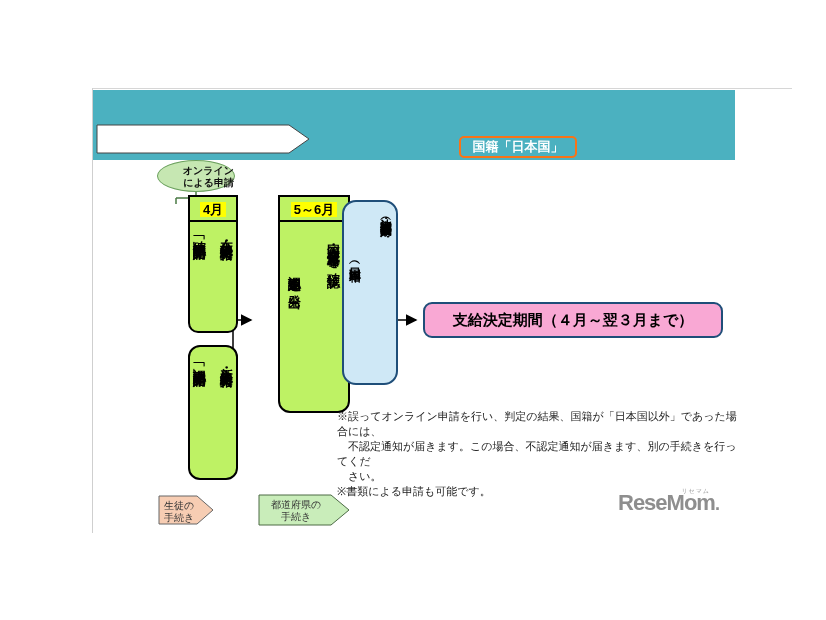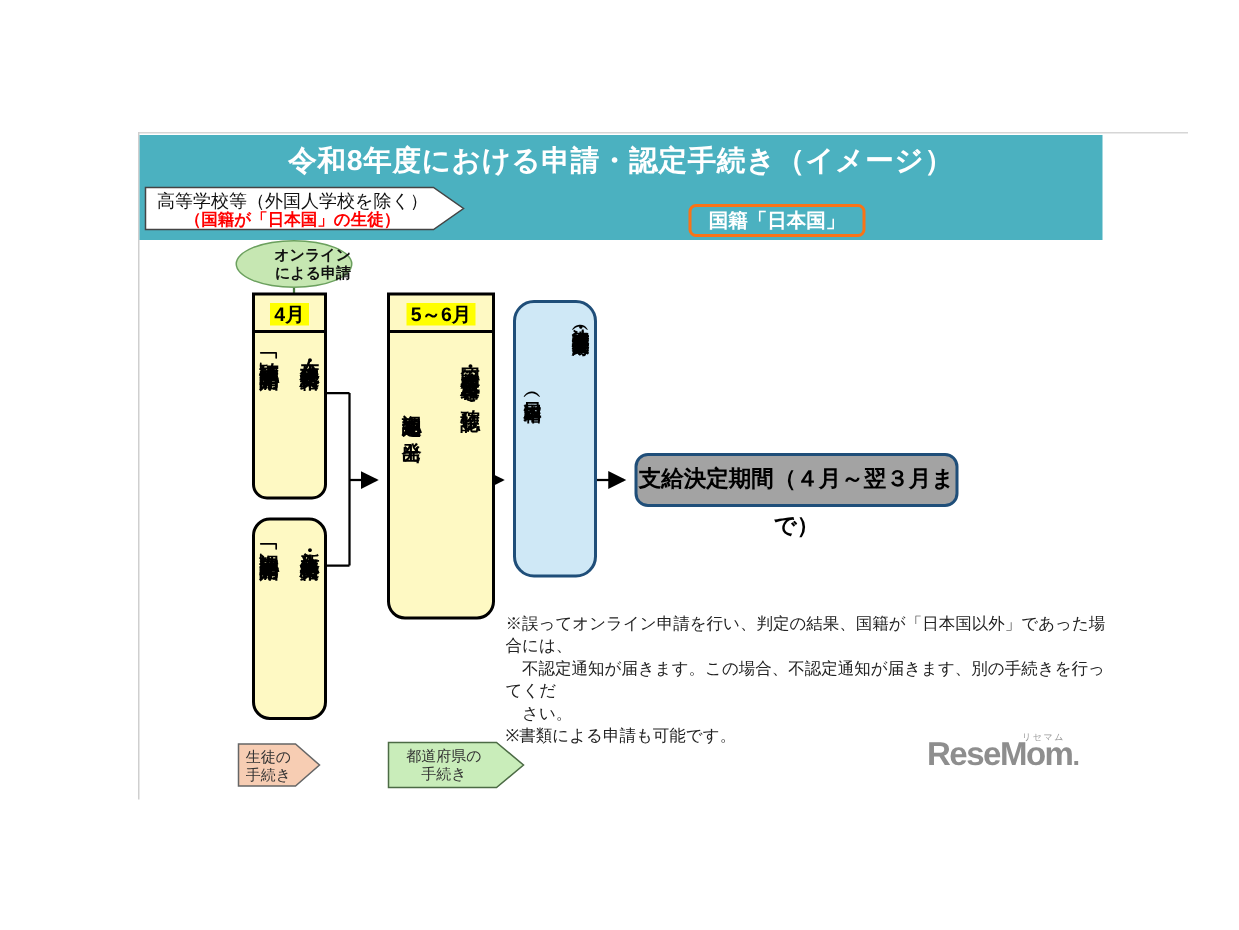--- a/index.html
+++ b/index.html
@@ -24,21 +24,21 @@
   .pill1 { left:459px; top:136px; width:118px; }
   .pill2 { left:593px; top:136px; width:128px; }
 
   
   .bubble { position:absolute; left:157px; top:160px; width:78px; height:32px;
             background:#c6e7b2; border:1px solid #6ba05e; border-radius:50%;
             font-size:10px; font-weight:bold; color:#111; text-align:right;
             line-height:12px; padding-top:4px; white-space:pre-line; }
 
   
-  .fbox { position:absolute; background:#fef9c3; border:2px solid #000000; }
+  .fbox { position:absolute; background:#bef264; border:2px solid #000000;margin-left:20px; }
   .fbox .hd { border-bottom:2px solid #000; text-align:center; height:25px; line-height:25px;
               font-size:13px; font-weight:bold; }
   .fbox .hd .hl { background:#ffff00; padding:0 3px; }
   .box-current { left:168px; top:195px; width:50px; height:138px; border-radius:0 0 10px 10px; }
   .box-new     { left:168px; top:345px; width:50px; height:135px; border-radius:12px; }
   .box-confirm { left:258px; top:195px; width:72px; height:218px; border-radius:0 0 12px 12px; }
   .box-law     { left:342px; top:200px; width:56px; height:185px; background:#cfe8f6;
                  border:2px solid #1f4e79; border-radius:14px; }
 
   .vcol { position:absolute; writing-mode:vertical-rl; text-orientation:mixed;
@@ -48,22 +48,22 @@
   .box-current .vl { left:3px;  top:33px; }
   .box-new .vr { right:3px; top:10px; }
   .box-new .vl { left:3px;  top:10px; }
   .box-confirm .vr { right:8px; top:37px; font-size:13px; letter-spacing:1.5px; }
   .box-confirm .vl { left:8px;  top:68px; }
   .box-law .vr { right:5px; top:8px;  font-size:11.5px; letter-spacing:0.5px; }
   .box-law .vl { left:5px;  top:55px; font-size:12px; }
 
   .income-note { position:absolute; left:424px; top:277px; font-size:10.5px; color:#222; }
 
-  .box-period { position:absolute; left:423px; top:302px; width:216px; height:36px;
-                background:#a3a3a3; border:2px solid #1f4e79; border-radius:9px;
+  .box-period { position:absolute; left:423px; top:302px; width:300px; height:36px;
+                background:#f9a8d4; border:2px solid #1f4e79; border-radius:9px;
                 text-align:center; font-size:15px; font-weight:600; color:#000; line-height:31px; }
 
   .footnotes { position:absolute; left:337px; top:409px; width:400px;
                font-size:11px; line-height:15px; color:#222; white-space:pre-line; }
 
   .legend-label { position:absolute; text-align:center; font-size:10px; line-height:11.5px;
                   color:#333; white-space:pre-line; }
   .legend-student-label { left:159px; top:500px; width:40px; }
   .legend-pref-label    { left:260px; top:499px; width:72px; }
 
@@ -76,21 +76,20 @@
 </style>
 </head>
 <body>
 
 <div class="stage">
 
   <div class="frame-top"></div>
   <div class="frame-left"></div>
 
   <div class="band"></div>
-  <div class="title">令和8年度における申請・認定手続き（イメージ）</div>
 
   <svg class="layer">
     <defs>
       <marker id="ah" markerWidth="9" markerHeight="9" refX="7" refY="4" orient="auto">
         <path d="M0,0 L8,4 L0,8 z" fill="#000"></path>
       </marker>
     </defs>
 
     <polygon points="97,125 289,125 309,139 289,153 97,153" fill="#ffffff" stroke="#444" stroke-width="1"></polygon>
 
@@ -99,24 +98,20 @@
     <path d="M218 262 H233 M233 262 V377 M218 377 H233" fill="none" stroke="#000" stroke-width="1.5"></path>
 
     <line x1="233" y1="320" x2="251" y2="320" stroke="#000" stroke-width="1.5" marker-end="url(#ah)"></line>
     <line x1="322" y1="320" x2="335" y2="320" stroke="#000" stroke-width="1.5" marker-end="url(#ah)"></line>
     <line x1="398" y1="320" x2="416" y2="320" stroke="#000" stroke-width="1.5" marker-end="url(#ah)"></line>
 
     <polygon points="159,496 197,496 213,510 197,524 159,524" fill="#f7cdb3" stroke="#666" stroke-width="1"></polygon>
     <polygon points="259,495 331,495 349,510 331,525 259,525" fill="#c9edba" stroke="#4c6b45" stroke-width="1"></polygon>
   </svg>
 
-  <div class="pennant-text">
-    <div class="l1">高等学校等（外国人学校を除く）</div>
-    <div class="l2">（国籍が「日本国」の生徒）</div>
-  </div>
 
   <div class="pill pill1">国籍「日本国」</div>
 
   <div class="bubble">オンライン
 による申請</div>
 
   <div class="fbox box-current">
     <div class="hd"><span class="hl">4月</span></div>
     <span class="vcol vr">在校生・受給資格</span>
     <span class="vcol vl">「確認」申請開始</span>

